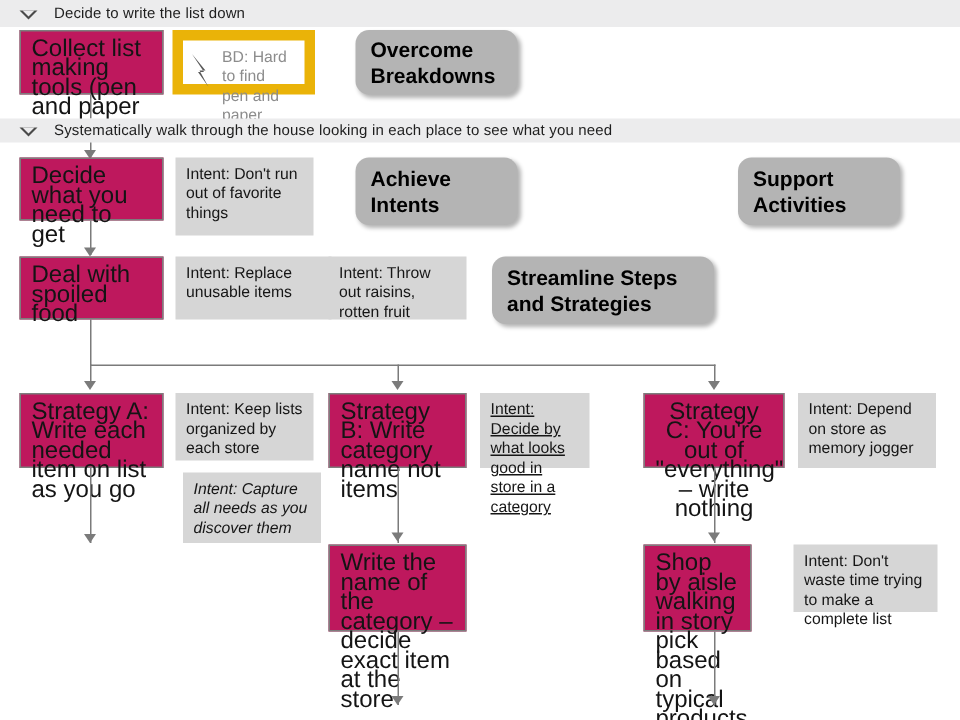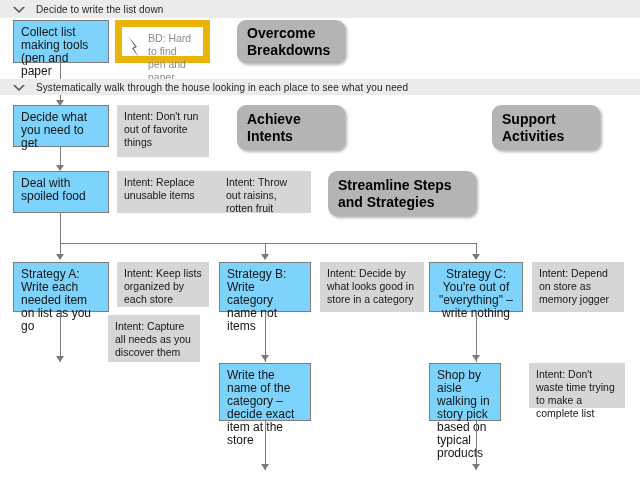--- a/index.html
+++ b/index.html
@@ -29,22 +29,22 @@
     content:"";position:absolute;left:-4px;top:-6px;
     width:0;height:0;
     border-left:4px solid transparent;
     border-right:4px solid transparent;
     border-top:4px solid #ececed;
   }
 
   
   .node{
     position:absolute;box-sizing:border-box;
-    background:#7dd3fc;border:1px solid #7d7d7d;
-    font-size:12px;line-height:13px;color:#141414;
+    background:#be185d;border:1px solid #7d7d7d;
+    font-size:16px;line-height:13px;color:#141414;
     padding:5px 7px;
   }
   .node.center{text-align:center;}
 
   .intent{
     position:absolute;box-sizing:border-box;
     background:#d6d6d6;border:0;
     font-size:10.5px;line-height:13px;color:#161616;
     padding:5px 7px;
   }
@@ -158,29 +158,29 @@
   <div class="arrowhead" style="left:472px;top:254px;"></div>
 
   <div class="node" style="left:13px;top:262px;width:96px;height:50px;">
     <span>Strategy A: Write each needed item on list as you go</span>
   </div>
 
   <div class="intent" style="left:117px;top:262px;width:92px;height:45px;">
     <span>Intent: Keep lists organized by each store</span>
   </div>
 
-  <div class="intent" style="left:108px;top:315px;width:92px;height:47px;">
+  <div class="intent" style="left:122px;top:315px;width:92px;height:47px;font-style:italic;">
     <span>Intent: Capture all needs as you discover them</span>
   </div>
 
   <div class="node" style="left:219px;top:262px;width:92px;height:50px;">
     <span>Strategy B: Write category name not items</span>
   </div>
 
-  <div class="intent" style="left:320px;top:262px;width:104px;height:50px;">
+  <div class="intent" style="left:320px;top:262px;width:73px;height:50px;text-decoration:underline;">
     <span>Intent: Decide by what looks good in store in a category</span>
   </div>
 
   <div class="node center" style="left:429px;top:262px;width:94px;height:50px;">
     <span>Strategy C: You're out of "everything" – write nothing</span>
   </div>
 
   <div class="intent" style="left:532px;top:262px;width:92px;height:50px;">
     <span>Intent: Depend on store as memory jogger</span>
   </div>

